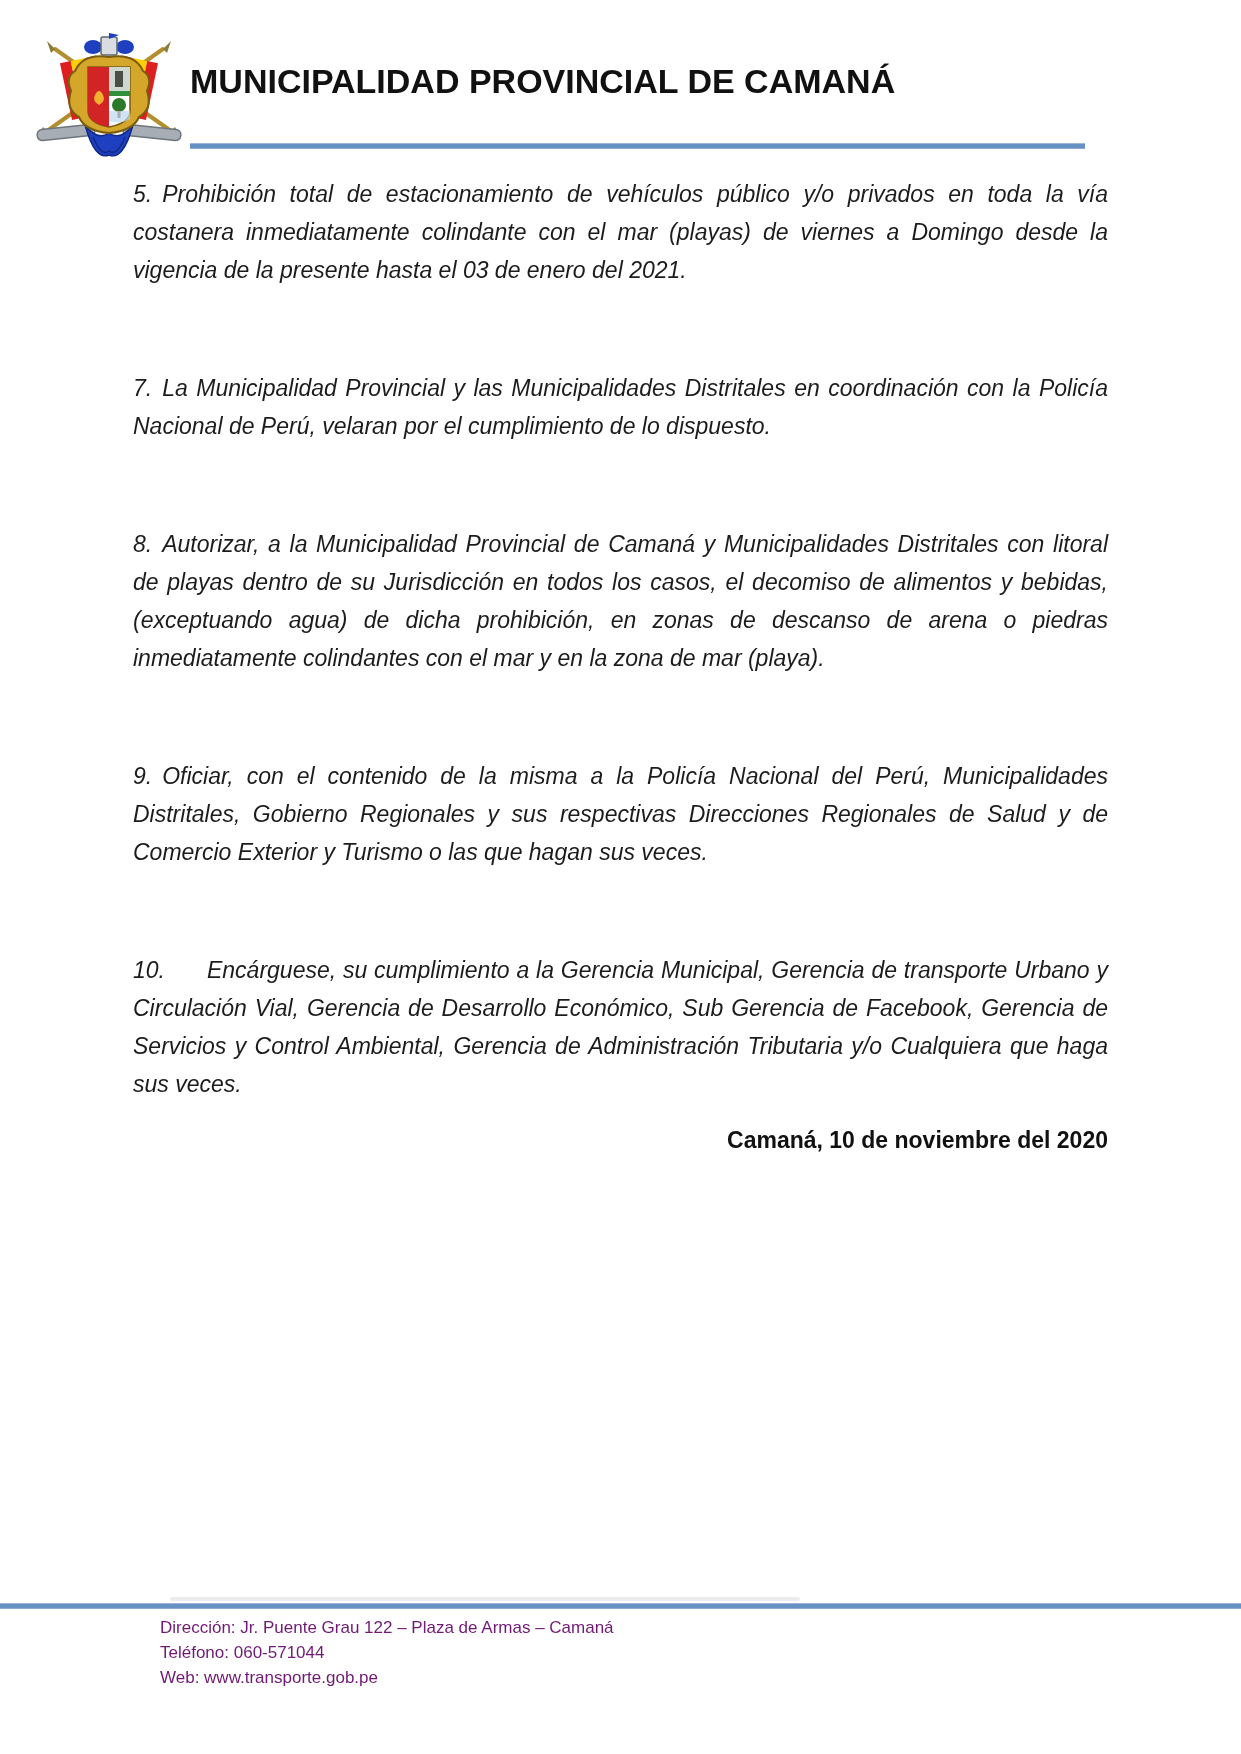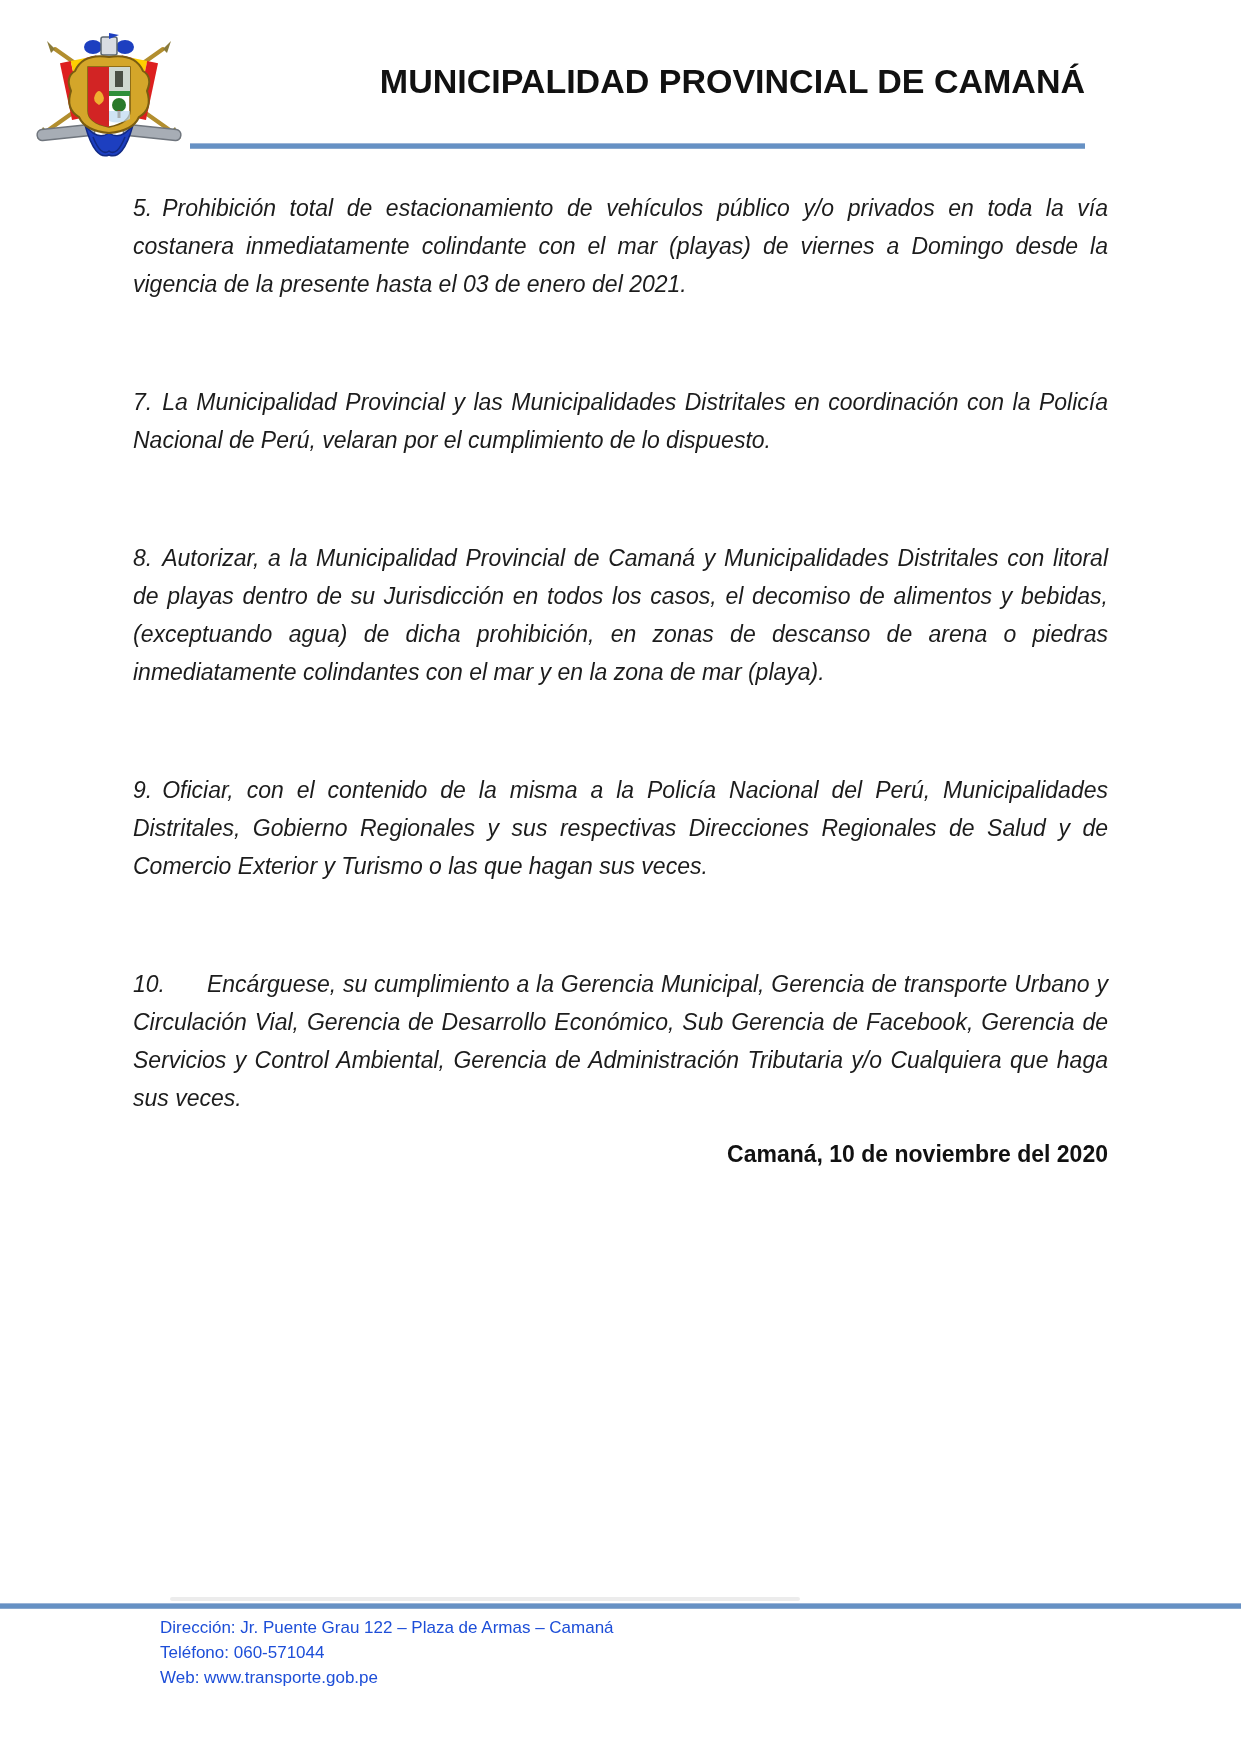--- a/index.html
+++ b/index.html
@@ -16,36 +16,36 @@
   }
 
   
   .header { position: absolute; top: 0; left: 0; width: 100%; height: 160px; }
   .logo {
     position: absolute; left: 35px; top: 33px;
     width: 148px; height: 128px;
   }
   .title {
     position: absolute; left: 190px; top: 62px; width: 895px;
-    text-align: right;
+    text-align: left;
     font-size: 34px; font-weight: bold; color: #111111;
     letter-spacing: 0px;
     font-family: "Liberation Sans", sans-serif;
   }
   .header-rule {
     position: absolute; left: 190px; top: 143px; width: 895px; height: 6px;
     background: #6691c4;
     border-top: 1px solid #9db6d8;
     border-bottom: 1px solid #8aa9cf;
   }
 
   
   .doc-body {
     position: absolute; top: 149px; left: 133px; width: 975px;
-    padding-top: 40px;
+    padding-top: 26px;
     color: #1c1c1c;
   }
   .para {
     font-style: italic;
     font-size: 23px;
     line-height: 38px;
     text-align: justify;
     margin: 0 0 80px 0;
     font-family: "Liberation Sans", sans-serif;
   }
@@ -69,21 +69,21 @@
     border-radius: 2px;
   }
   .footer-rule {
     position: absolute; left: 0; top: 9px; width: 100%; height: 6px;
     background: #6691c4;
     border-top: 1px solid #9db6d8;
     border-bottom: 1px solid #8aa9cf;
   }
   .footer-lines {
     position: absolute; left: 160px; top: 21px;
-    font-size: 17px; line-height: 25px; color: #1d4ed8;
+    font-size: 17px; line-height: 25px; color: #701a75;
     font-family: "Liberation Sans", sans-serif;
   }
 </style>
 </head>
 <body>
 
 <div class="page">
 
   <div class="header">
     <div class="logo">

